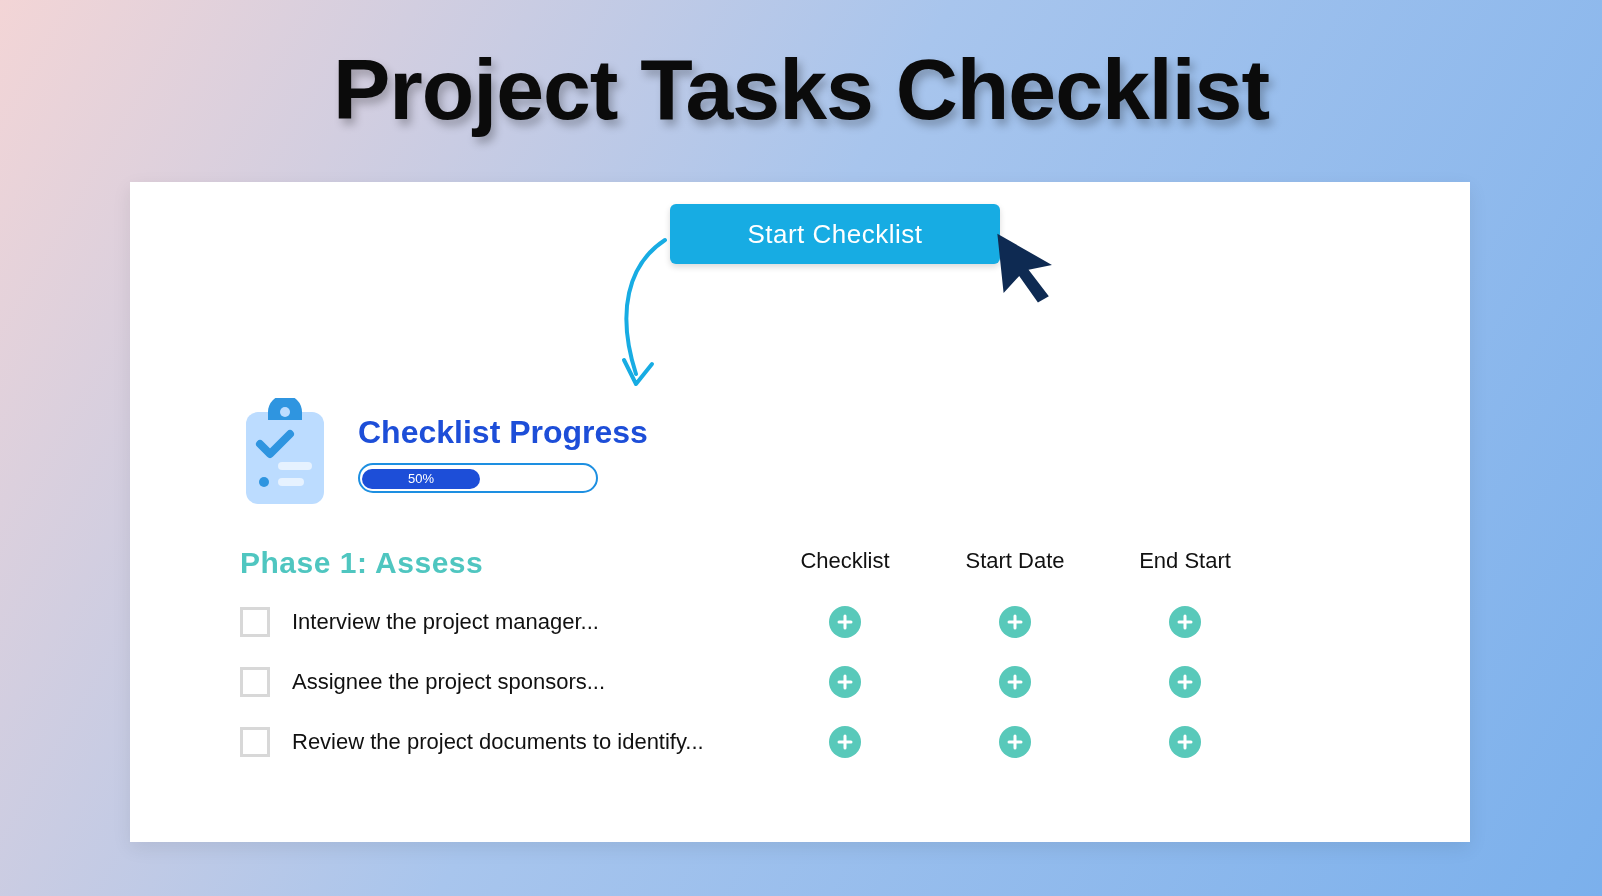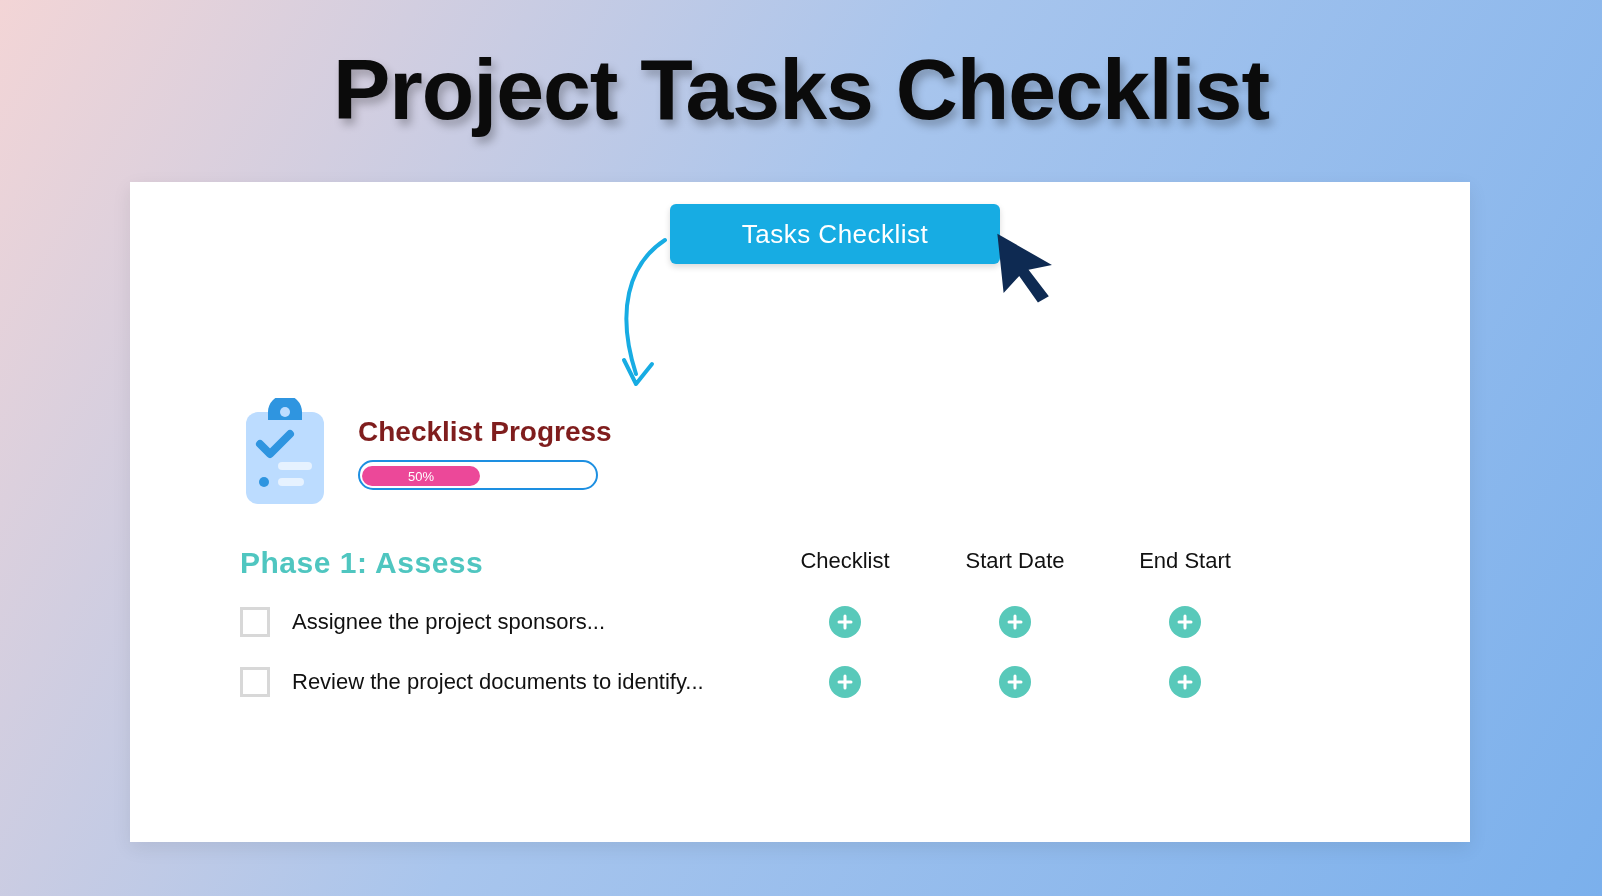--- a/index.html
+++ b/index.html
@@ -69,38 +69,38 @@
       align-items: center;
       gap: 28px;
       margin-top: 4px;
     }
     .clipboard-icon {
       width: 90px;
       height: 110px;
       flex-shrink: 0;
     }
     .progress-block .progress-title {
-      font-size: 28px;
+      font-size: 32px;
       font-weight: 800;
-      color: #7f1d1d;
+      color: #1d4ed8;
       margin-bottom: 12px;
     }
     .progress-bar-outer {
       width: 240px;
       height: 30px;
       border: 2px solid #1d8fe1;
       border-radius: 30px;
       position: relative;
       overflow: hidden;
     }
     .progress-bar-fill {
       position: absolute;
       left: 2px; top: 4px; bottom: 2px;
       width: 50%;
-      background: #ec4899;
+      background: #1d4ed8;
       border-radius: 30px;
       display: flex;
       align-items: center;
       justify-content: center;
       color: #ffffff;
       font-size: 13px;
       font-weight: 500;
     }
     .phase-title {
       margin-top: 38px;
@@ -166,21 +166,21 @@
     .add-btn svg { width: 16px; height: 16px; }
   </style>
 </head>
 <body>
 
 <h1 class="page-title">Project Tasks Checklist</h1>
 
 <div class="card">
 
   <div class="top-row">
-    <button class="tasks-btn">Tasks Checklist</button>
+    <button class="tasks-btn">Start Checklist</button>
 
     <svg class="cursor-icon" viewBox="0 0 100 100">
       <path d="M12 10 L82 50 L52 56 L78 90 L64 98 L40 64 L20 86 Z" fill="#0e2a52"></path>
     </svg>
 
     <svg class="arrow-icon" viewBox="0 0 70 160">
       <path d="M55 6 C 18 30, 6 78, 26 140" fill="none" stroke="#17ace3" stroke-width="4" stroke-linecap="round"></path>
       <path d="M14 126 L26 150 L42 130" fill="none" stroke="#17ace3" stroke-width="4" stroke-linecap="round" stroke-linejoin="round"></path>
     </svg>
   </div>
@@ -209,20 +209,41 @@
   <div class="phase-title">Phase 1: Assess</div>
 
   <div class="table">
     <div class="table-head">
       <div class="spacer"></div>
       <div class="col">Checklist</div>
       <div class="col">Start Date</div>
       <div class="col">End Start</div>
     </div>
 
+    <div class="table-row">
+      <div class="task-cell">
+        <div class="checkbox"></div>
+        <span class="task-label">Interview the project manager...</span>
+      </div>
+      <div class="add-cell"><button class="add-btn">
+            <svg viewBox="0 0 16 16">
+              <path d="M8 2v12M2 8h12" stroke="#fff" stroke-width="3" stroke-linecap="round"></path>
+            </svg>
+          </button></div>
+      <div class="add-cell"><button class="add-btn">
+            <svg viewBox="0 0 16 16">
+              <path d="M8 2v12M2 8h12" stroke="#fff" stroke-width="3" stroke-linecap="round"></path>
+            </svg>
+          </button></div>
+      <div class="add-cell"><button class="add-btn">
+            <svg viewBox="0 0 16 16">
+              <path d="M8 2v12M2 8h12" stroke="#fff" stroke-width="3" stroke-linecap="round"></path>
+            </svg>
+          </button></div>
+    </div>
 
     <div class="table-row">
       <div class="task-cell">
         <div class="checkbox"></div>
         <span class="task-label">Assignee the project sponsors...</span>
       </div>
       <div class="add-cell"><button class="add-btn">
             <svg viewBox="0 0 16 16">
               <path d="M8 2v12M2 8h12" stroke="#fff" stroke-width="3" stroke-linecap="round"></path>
             </svg>

